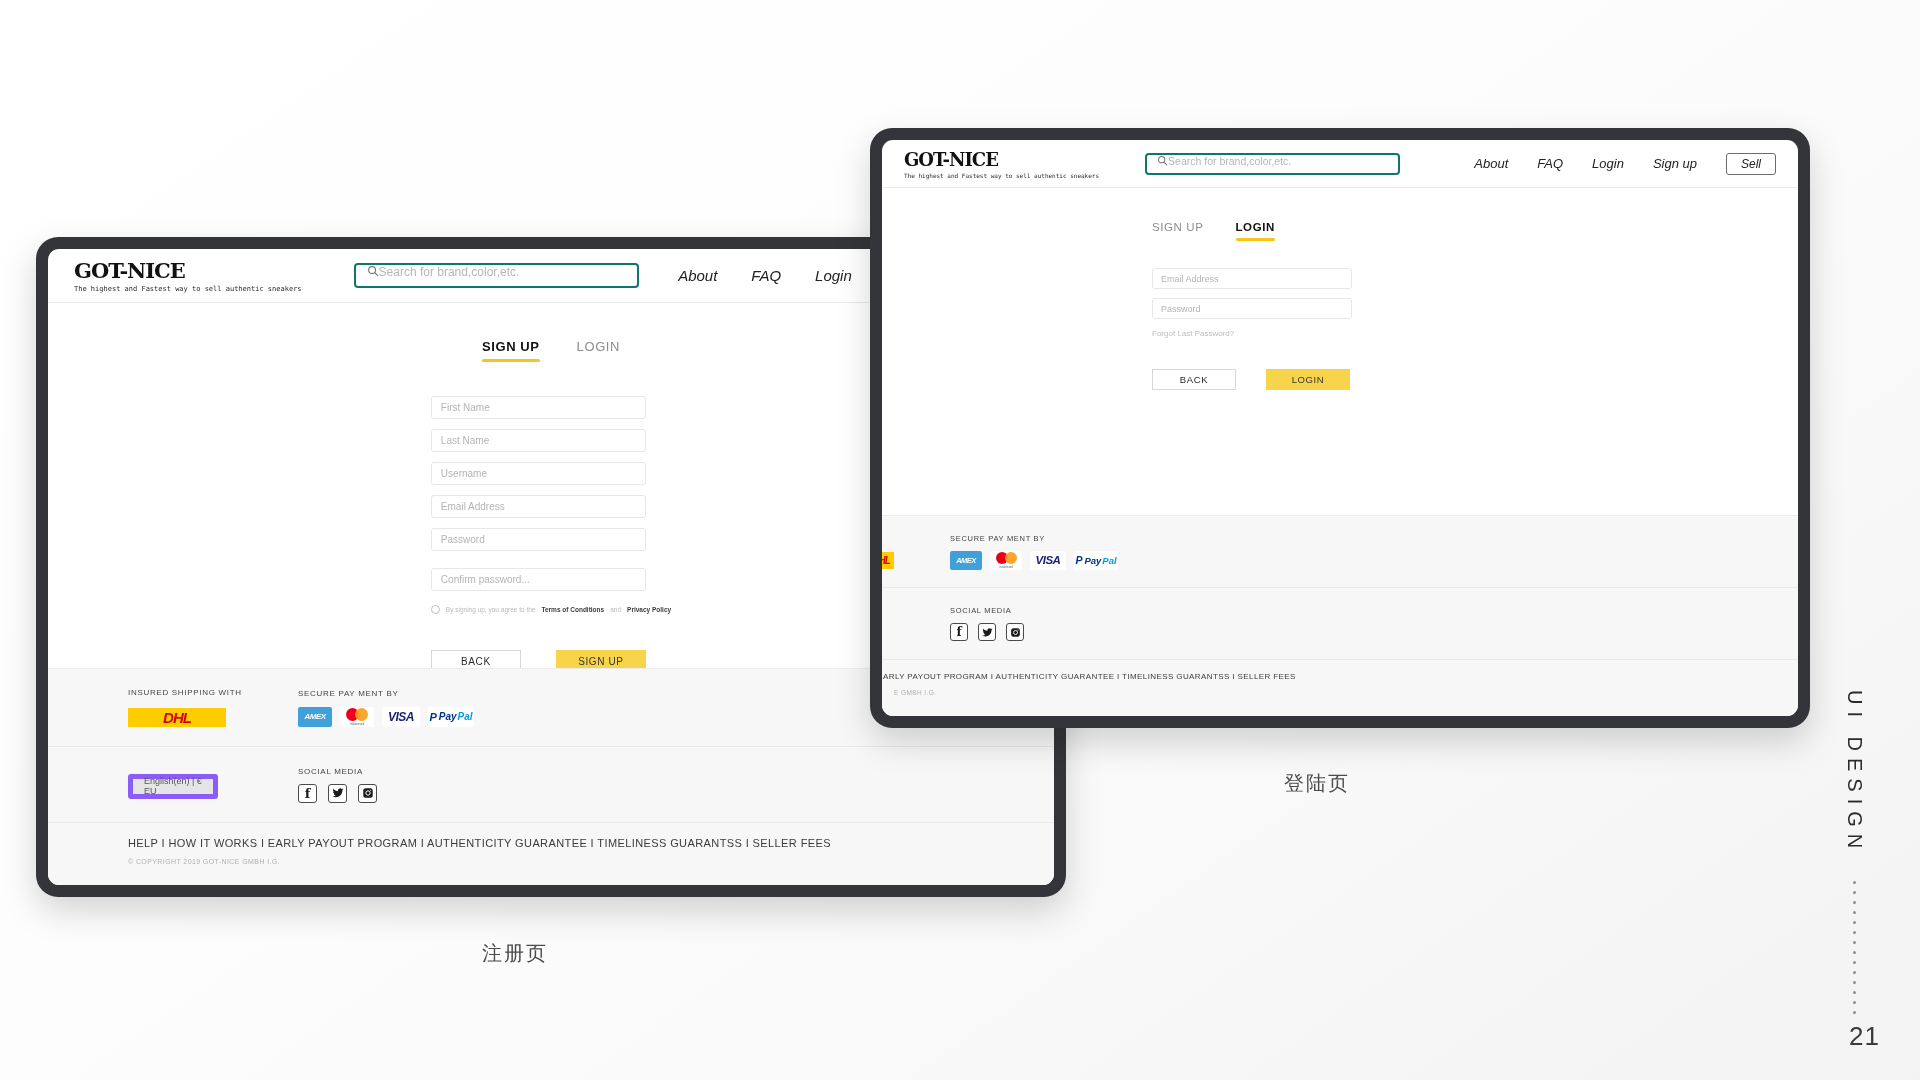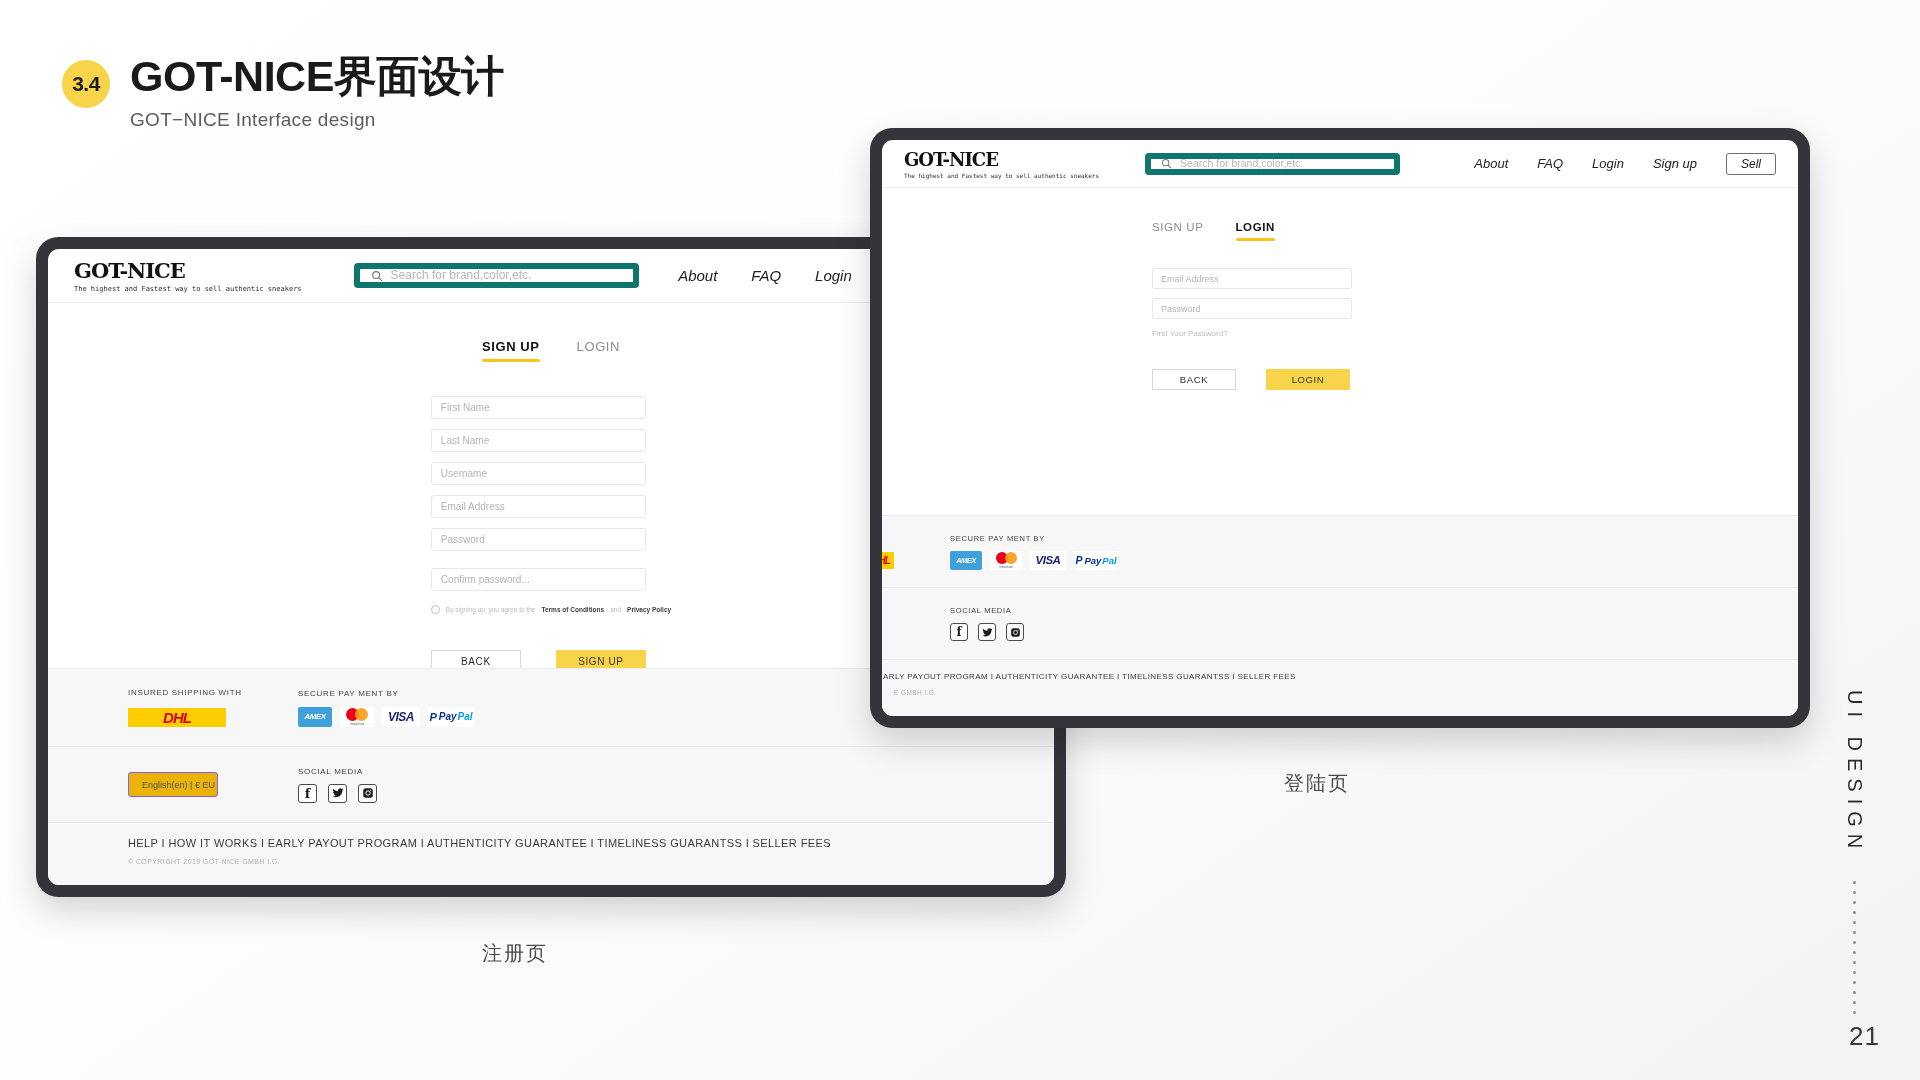--- a/index.html
+++ b/index.html
@@ -37,22 +37,22 @@
 
   #device-signup { left: 36px; top: 237px; width: 1030px; height: 660px; }
   #device-login  { left: 870px; top: 128px; width: 940px; height: 600px; }
 
   
   .site-header { display: flex; align-items: center; border-bottom: 1px solid #ebebeb; }
   .brand { flex: none; }
   .brand-name { font-family: "DejaVu Serif", serif; font-weight: bold; color: #111; letter-spacing: -1px; }
   .brand-tag { font-family: "DejaVu Sans Mono", monospace; color: #2a2a2a; white-space: nowrap; }
   .search-box {
-    display: flex; align-items: flex-end; gap: 8px;
-    border: 6px solid #0f766e; border-radius: 4px; background: #fff;
+    display: flex; align-items: flex-start; gap: 0;
+    border: 2px solid #0f766e; border-radius: 4px; background: #fff;
     color: #b6b6b6;
   }
   .search-ico { flex: none; display: block; }
   .nav { display: flex; align-items: center; margin-left: auto; }
   .nav a { color: #222; text-decoration: none; font-style: italic; }
   .sell-btn { border: 1px solid #6d6d6d; border-radius: 3px; color: #161616; background: #fff; }
 
   
   .auth { display: flex; flex-direction: column; align-items: center; }
   .tabs { display: flex; }
@@ -88,21 +88,21 @@
   .mc-name { color: #6b6b6b; letter-spacing: -.2px; }
   .visa-txt { color: #1A1F71; font-style: italic; font-weight: bold; letter-spacing: -.5px; }
   .pp-wrap { display: flex; align-items: center; }
   .pp-glyph { color: #003087; font-weight: bold; font-style: italic; }
   .pp-pay { color: #003087; font-weight: bold; font-style: italic; }
   .pp-pal { color: #009CDE; font-weight: bold; font-style: italic; }
   .dhl {
     background: #FFCC00; display: flex; align-items: center; justify-content: center;
     color: #D40511; font-style: italic; font-weight: bold; letter-spacing: -1px;
   }
-  .lang-btn { border: 1px solid #8b5cf6; border-radius: 3px; color: #555; background: #eab308; display: inline-flex; align-items: center; justify-content: center; padding-left: 11px; }
+  .lang-btn { border: 5px solid #8b5cf6; border-radius: 3px; color: #555; background: #e5e5e5; display: inline-flex; align-items: center; justify-content: center; padding-left: 11px; }
   .social-list { display: flex; }
   .soc { border: 1px solid #4b4b4b; border-radius: 3px; display: flex; align-items: center; justify-content: center; background: #fff; }
   .links { color: #3b3b3b; letter-spacing: .4px; white-space: nowrap; }
   .copyright { color: #b0b0b0; letter-spacing: .4px; }
 
   
   .caption { position: absolute; color: #4a4a4a; font-size: 20px; letter-spacing: 2px; }
   #caption-signup { left: 482px; top: 940px; }
   #caption-login { left: 1284px; top: 770px; }
 
@@ -114,27 +114,20 @@
   .page-no { position: absolute; right: 40px; bottom: 28px; font-size: 26px; color: #3a3a3a; letter-spacing: 1px; }
 
   
   .clip { position: absolute; left: 0; top: 0; width: 100%; height: 100%; overflow: hidden; }
 </style>
 </head>
 <body>
 
 <div class="slide">
 
-  <div class="heading">
-    <div class="num-badge">3.4</div>
-    <div class="heading-text">
-      <div class="h-title">GOT-NICE界面设计</div>
-      <div class="h-sub">GOT−NICE Interface design</div>
-    </div>
-  </div>
 
   <div class="device" id="device-signup">
     <div class="screen">
 
       <div class="site-header" style="height:54px;padding:0 26px;">
         <div class="brand">
           <div class="brand-name" style="font-size:21px;">GOT-NICE</div>
           <div class="brand-tag" style="font-size:7px;margin-top:2px;">The highest and Fastest way to sell authentic sneakers</div>
         </div>
         <div class="search-box" style="margin-left:52px;width:285px;height:25px;padding:0 11px;font-size:12px;">
@@ -275,21 +268,21 @@
 
         <div style="padding:33px 0 0 270px;">
           <div class="tabs" style="gap:32px;font-size:11.5px;">
             <span class="tab">SIGN UP</span>
             <span class="tab active">LOGIN</span>
           </div>
 
           <div style="margin-top:35px;display:flex;flex-direction:column;gap:9px;">
             <div class="field" style="width:200px;height:21px;padding:0 8px;font-size:9px;">Email Address</div>
             <div class="field" style="width:200px;height:21px;padding:0 8px;font-size:9px;">Password</div>
-            <div class="forgot" style="font-size:8px;margin-top:1px;">First Your Password?</div>
+            <div class="forgot" style="font-size:8px;margin-top:1px;">Forgot Last Password?</div>
             <div class="btn-row" style="gap:30px;margin-top:22px;">
               <div class="btn btn-back" style="width:84px;height:21px;font-size:9.5px;">BACK</div>
               <div class="btn btn-primary" style="width:84px;height:21px;font-size:9.5px;">LOGIN</div>
             </div>
           </div>
         </div>
 
         <div class="footer" style="position:absolute;left:0;right:0;bottom:0;">
           <div class="foot-row" style="height:72px;padding:0 80px 0 0;">
             <div style="width:60px;overflow:hidden;">

